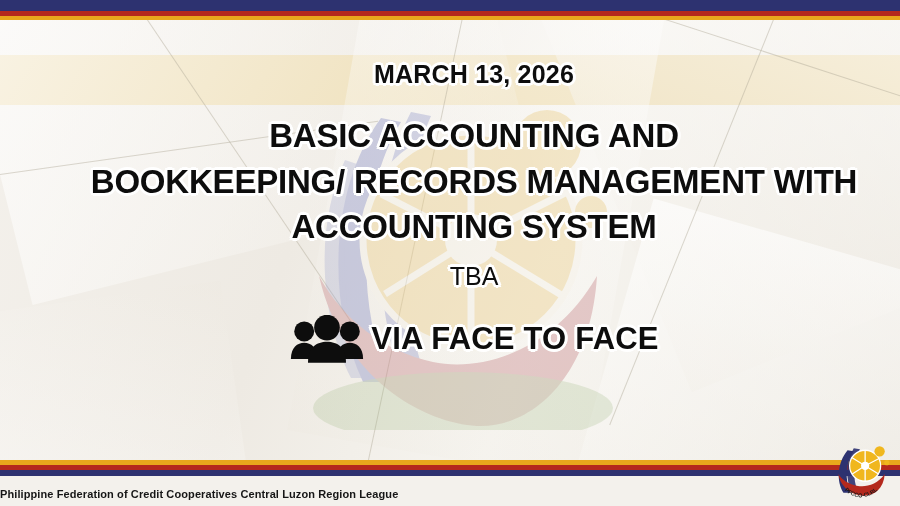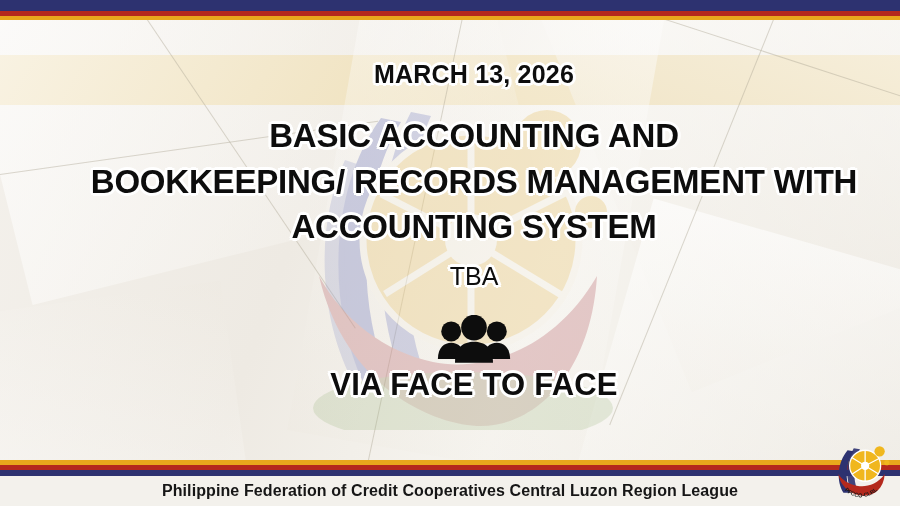--- a/index.html
+++ b/index.html
@@ -108,22 +108,21 @@
     position: absolute;
     bottom: 0; left: 0; right: 0;
     height: 30px;
     background: #f3f1ec;
     z-index: 8;
   }
   .footer-text {
     position: absolute;
     left: 0; right: 0;
     bottom: 6px;
-    text-align: center;
-    font-size: 16px;
+    font-size: 11px;
     font-weight: bold;
     color: #161616;
     letter-spacing: 0.1px;
     z-index: 9;
   }
 
   
   .corner-logo {
     position: absolute;
     right: 8px;
@@ -179,21 +178,20 @@
     font-weight: normal;
     line-height: 1;
   }
 
   .mode-row {
     margin-top: 26px;
     display: flex;
     align-items: center;
     justify-content: center;
     gap: 6px;
-    flex-direction: column;
   }
   .people-icon { width: 76px; height: 48px; display: block; }
   .mode-text {
     font-size: 31px;
     font-weight: bold;
     line-height: 1;
     letter-spacing: 0.2px;
   }
 </style>
 </head>

